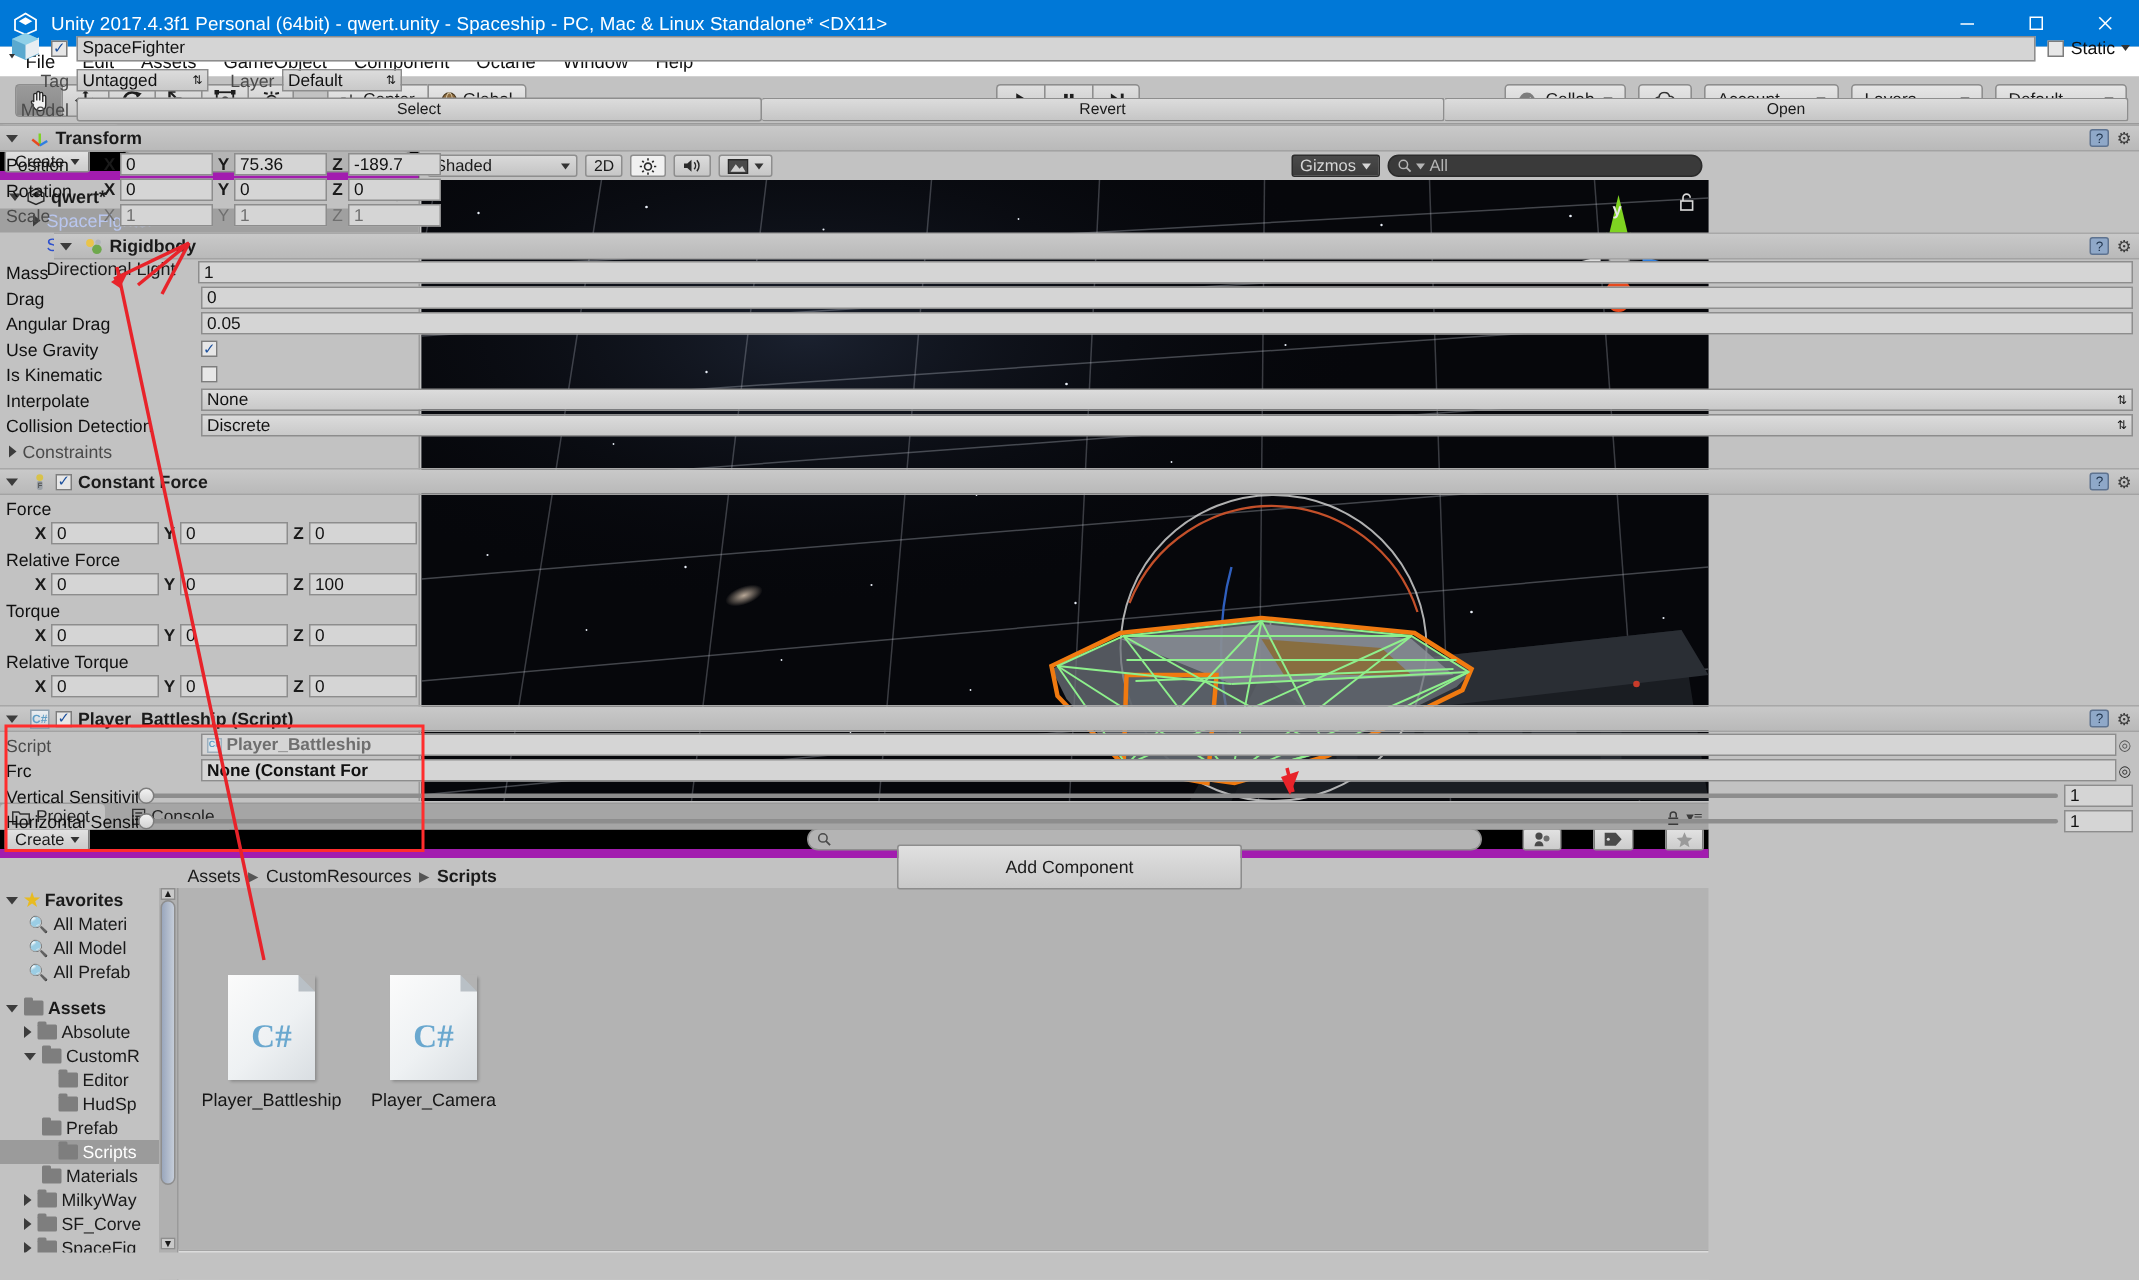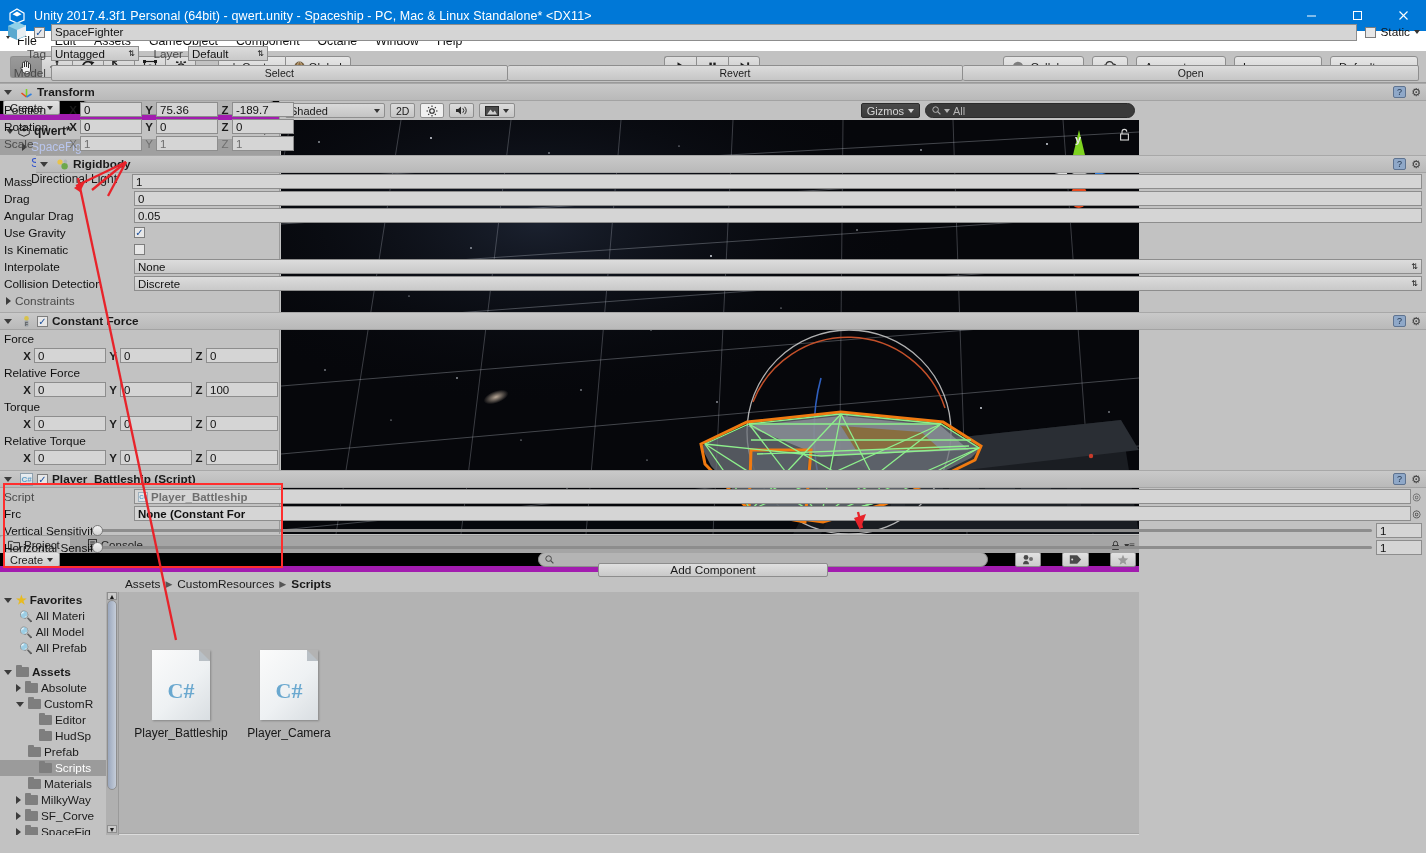--- a/index.html
+++ b/index.html
@@ -165,21 +165,21 @@
               font-size:9px;color:#22364f;display:flex;align-items:center;justify-content:center; }
   .gear-ico { font-size:11px; color:#3b3b3b; }
   .vec-row { display:flex; align-items:center; gap:2px; padding:1px 4px 1px 4px; }
   .axis { font-size:11.5px; font-weight:bold; width:10px; text-align:center; }
   .axis.dim { color:#6f6f6f; font-weight:normal; }
   .slider-track { flex:1; height:3px; background:#8d8d8d; border-radius:2px; position:relative; margin:0 4px; }
   .slider-knob { position:absolute; left:0; top:-4px; width:11px;height:11px;border-radius:50%;
                  background:linear-gradient(#f2f2f2,#d3d3d3); border:1px solid #7d7d7d; }
   .highlight-box { position:absolute; border:2px solid #ff2d2d; pointer-events:none; }
   .add-comp {
-    margin:7px auto 0 auto; width:230px; height:14px;
+    margin:7px auto 0 auto; width:230px; height:30px;
     background:linear-gradient(#e0e0e0,#c9c9c9); border:1px solid #8d8d8d; border-radius:2px;
     display:flex;align-items:center;justify-content:center;font-size:11.8px;
   }
 
   
   .anno { position:absolute; left:0; top:0; width:1426px; height:853px; pointer-events:none; }
   .statusbar { position:absolute; left:0; bottom:0; width:1426px; height:18px; background:#c2c2c2; }
 </style>
 </head>
 <body>

